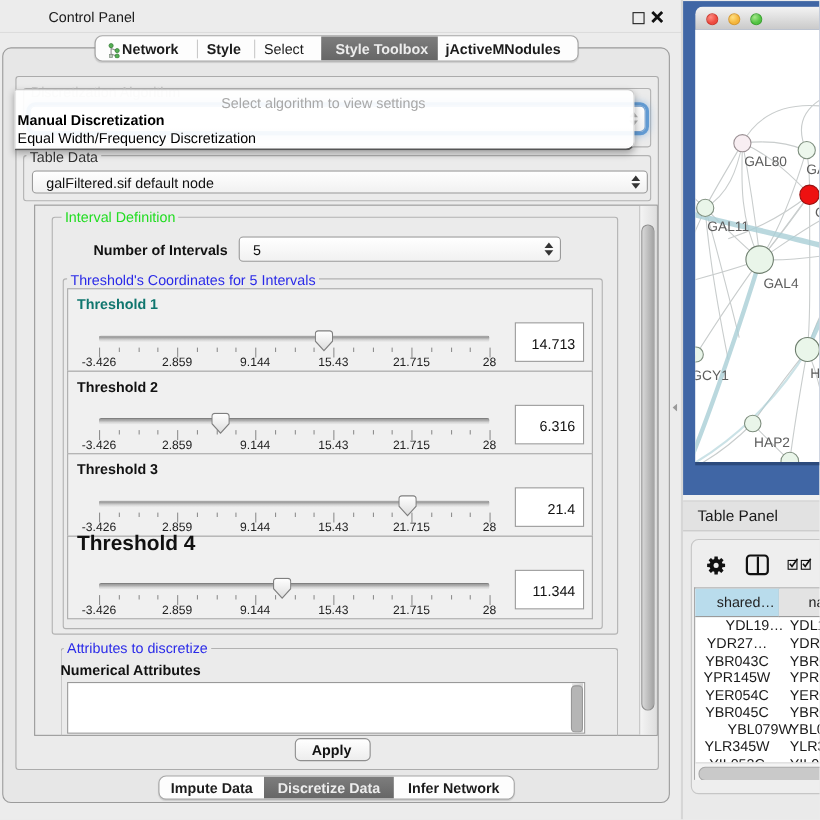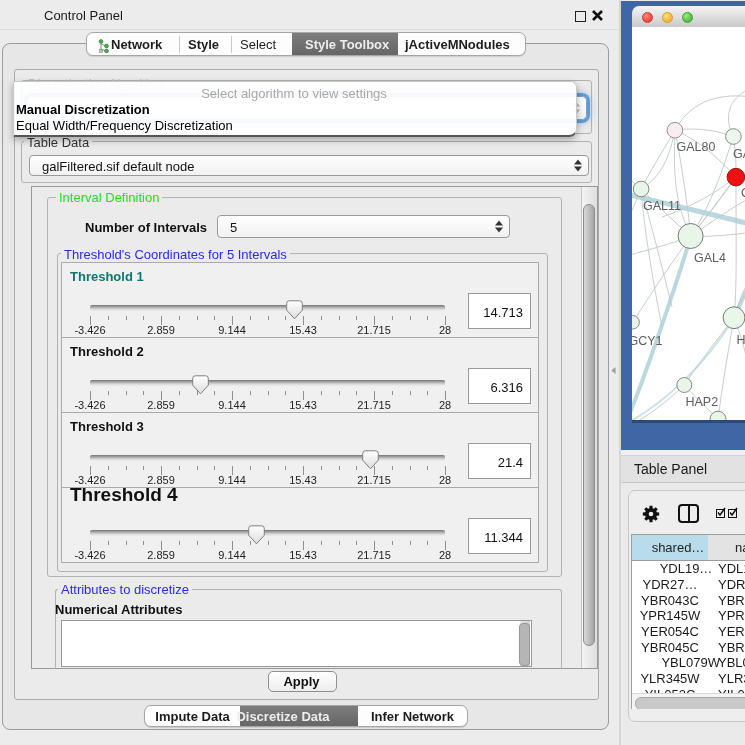--- a/index.html
+++ b/index.html
@@ -246,21 +246,21 @@
 <div class="abs bold" style="left:55px;top:602px;font-size:13px;color:#111;">Numerical Attributes</div>
 <div class="abs" style="left:61px;top:620px;width:469px;height:45px;background:#fff;border:1px solid #999;overflow:hidden;">
 <div style="position:absolute;right:1px;top:0;width:10px;height:45px;background:linear-gradient(90deg,#e8e8e8,#d0d0d0);"></div>
 <div style="position:absolute;right:1.5px;top:2px;width:9px;height:41px;border-radius:4px;background:#b5b5b5;border:1px solid #979797;"></div>
 </div>
 <div class="abs" style="left:268px;top:671px;width:67px;height:19px;background:linear-gradient(#ffffff,#ededed);border:1px solid #8f8f8f;border-radius:5px;"></div>
 <div class="abs bold" style="left:268px;top:674px;width:67px;text-align:center;font-size:13px;color:#111;">Apply</div>
 <div class="abs" style="left:144px;top:705px;width:322px;height:20px;background:#fdfdfd;border:1px solid #a6a6a6;border-radius:7px;box-shadow:0 1px 1px rgba(0,0,0,0.12);overflow:hidden;">
 <div style="position:absolute;left:95px;top:0;width:118px;height:20px;background:linear-gradient(#7d7d7d,#666666);"></div>
 <div style="position:absolute;left:0;top:2.5px;width:95px;text-align:center;font-size:13px;font-weight:bold;color:#1c1c1c;">Impute Data</div>
-<div style="position:absolute;left:79px;top:2.5px;width:118px;text-align:center;font-size:13px;font-weight:bold;color:#ededed;">Discretize Data</div>
+<div style="position:absolute;left:95px;top:2.5px;width:118px;text-align:center;font-size:13px;font-weight:bold;color:#ededed;">Discretize Data</div>
 <div style="position:absolute;left:213px;top:2.5px;width:109px;text-align:center;font-size:13px;font-weight:bold;color:#1c1c1c;">Infer Network</div>
 </div>
 <svg class="abs" style="left:611px;top:367px;" width="5" height="7">
     <path d="M4.5 0 L0.5 3.5 L4.5 7 Z" fill="#9a9a9a"></path>
   </svg>
 <div class="abs" style="left:13px;top:81px;width:562px;height:53px;background:rgba(255,255,255,0.93);border:1px solid #c9c9c9;border-bottom:2px solid #555;border-radius:2px 6px 8px 2px;box-shadow:0 3px 7px rgba(0,0,0,0.3);z-index:40;"></div>
 <div class="abs" style="left:13px;top:86px;width:562px;text-align:center;font-size:13px;color:#a8a8a8;z-index:41;">Select algorithm to view settings</div>
 <div class="abs bold" style="left:16px;top:102px;font-size:13px;color:#000;z-index:41;">Manual Discretization</div>
 <div class="abs" style="left:16px;top:118px;font-size:13px;color:#000;z-index:41;">Equal Width/Frequency Discretization</div>
 <div class="abs" style="left:619px;top:0;width:2px;height:745px;background:#d6d6d6;"></div>

